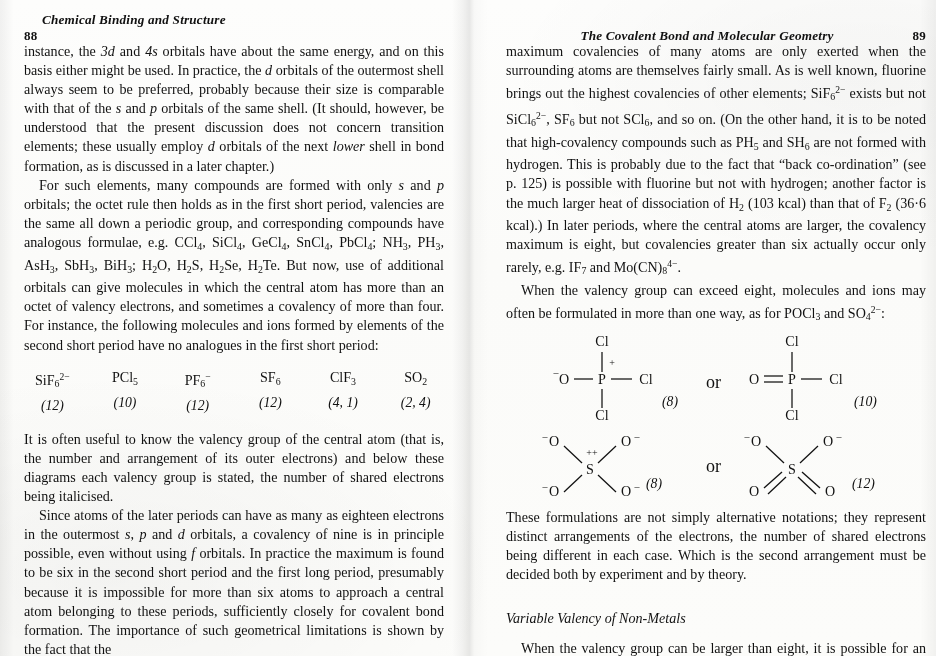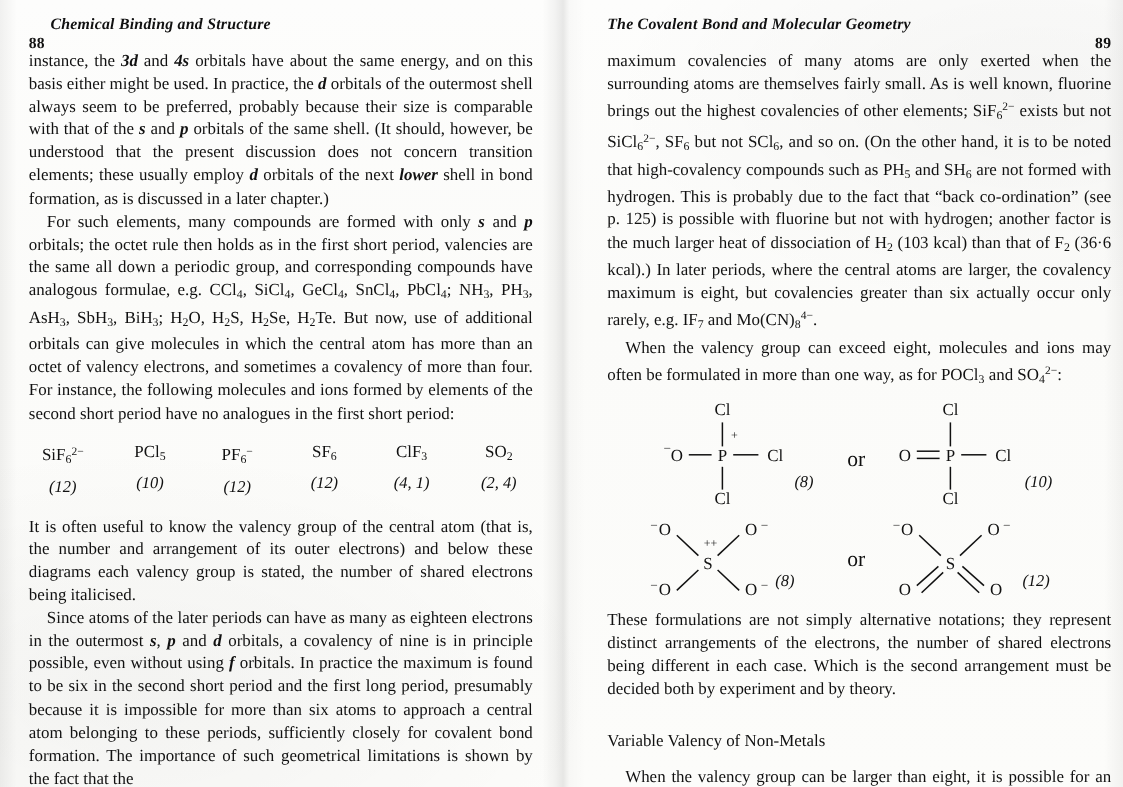--- a/index.html
+++ b/index.html
@@ -69,37 +69,37 @@
   .runhead .folio {
     position: absolute;
     top: 28px;
     font-style: normal;
     font-weight: 700;
     font-size: 13px;
   }
   .col-left .folio  { left: 0; }
   .col-right .folio { right: 0; }
   .runhead .title-l { display: block; padding-left: 18px; }
-  .runhead .title-r { display: block; text-align: left; padding-right: 18px; }
+  .runhead .title-r { display: block; text-align: center; padding-right: 18px; margin-top: 16px; }
 
   p.body {
     margin: 0;
     font-size: 14.1px;
     line-height: 19.1px;
     text-align: justify;
     text-justify: inter-word;
     hyphens: none;
     -webkit-hyphens: none;
   }
   p.body.indent { text-indent: 15px; }
   p.body + p.body { margin-top: 0; }
 
   sub { font-size: 0.7em; vertical-align: -0.26em; }
   sup { font-size: 0.68em; vertical-align: 0.48em; }
-  i, .it { font-style: italic; font-weight: bold; }
+  i, .it { font-style: italic; }
 
   
   .formula-block {
     margin: 11px 0 13px 0;
     display: flex;
     justify-content: center;
     gap: 16px;
   }
   .fcell {
     width: 66px;
@@ -138,20 +138,21 @@
   svg { display: block; overflow: visible; }
   svg text {
     font-family: "Liberation Serif", "DejaVu Serif", serif;
     font-size: 14.1px;
     fill: #111111;
   }
   svg text.chg { font-size: 10px; }
   svg line { stroke: #111111; stroke-width: 1.25; }
 
   .section-head {
+    font-style: italic;
     font-size: 14.1px;
     margin: 26px 0 12px 0;
   }
 </style>
 </head>
 <body>
 
 <div class="page">
   <div class="edge-left"></div>
   <div class="gutter"></div>

